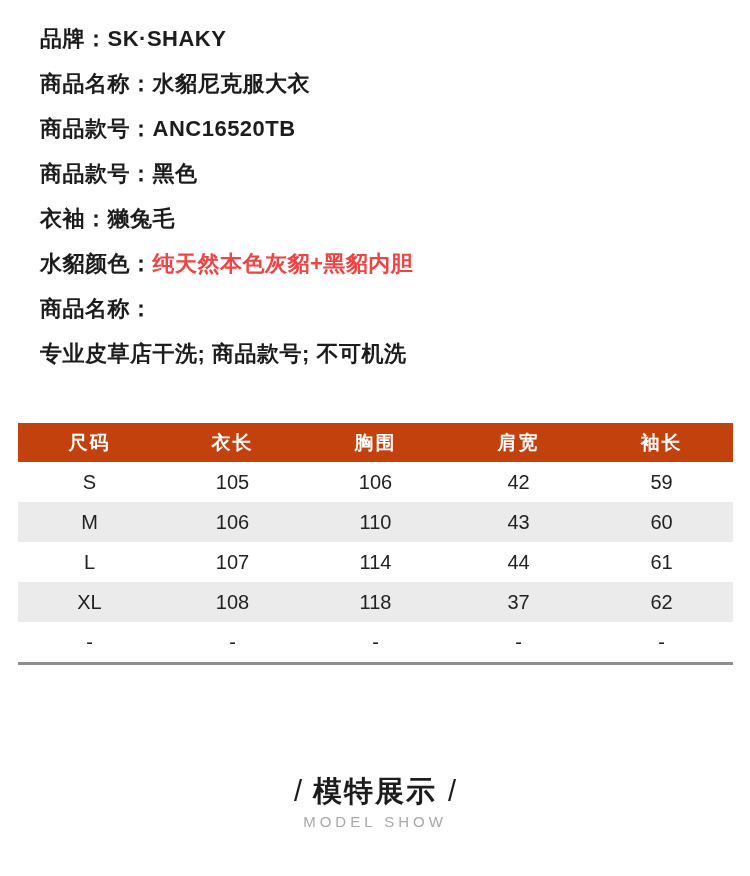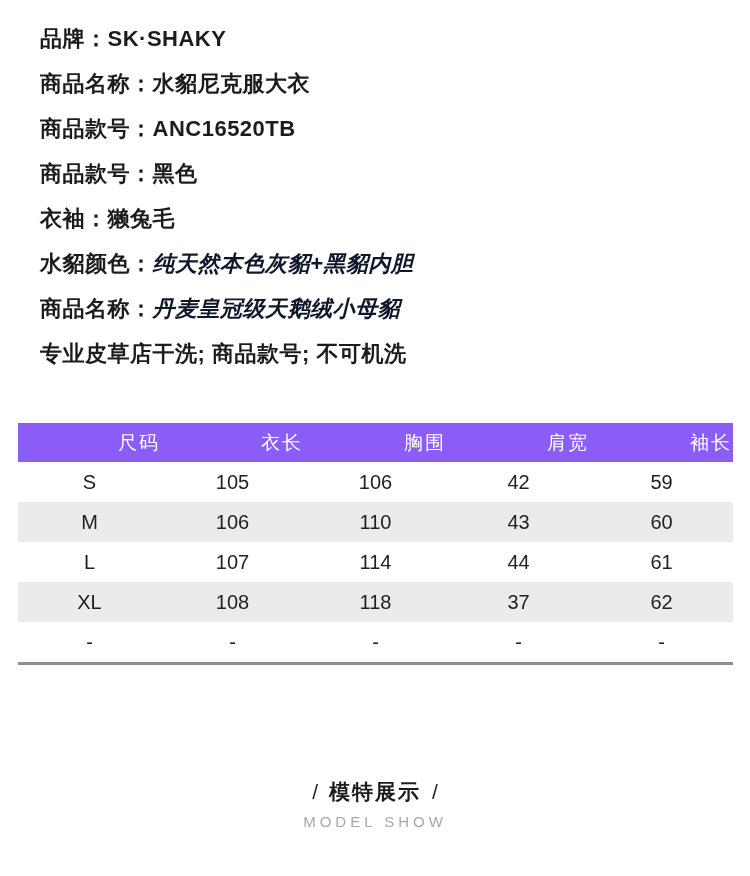--- a/index.html
+++ b/index.html
@@ -22,55 +22,54 @@
     height: 45px;
     display: flex;
     align-items: center;
     font-size: 22px;
     font-weight: 700;
     color: #1c1c1c;
     white-space: pre;
     letter-spacing: 0.5px;
   }
   .info-line .red {
-    color: #0f172a;
-    font-style: italic;
+    color: #ef4444;
   }
   .size-table {
     width: 715px;
     margin: 47px 0 0 18px;
     border-collapse: collapse;
     border-bottom: 3px solid #8f8f8f;
     table-layout: fixed;
   }
   .size-table th {
-    background: #8b5cf6;
+    background: #c2410c;
     color: #ffffff;
     font-size: 19px;
-    font-weight: 400;
+    font-weight: 700;
     letter-spacing: 2px;
     height: 37px;
-    text-align: right;
+    text-align: center;
   }
   .size-table td {
     height: 38px;
     text-align: center;
     font-size: 20px;
     font-weight: 400;
     color: #222222;
   }
   .size-table tr.alt td {
     background: #ebebeb;
   }
   .model-section {
     margin-top: 110px;
     text-align: center;
   }
   .model-cn {
-    font-size: 21px;
+    font-size: 29px;
     font-weight: 700;
     color: #1c1c1c;
     letter-spacing: 2px;
     line-height: 33px;
     margin-top: 28px;
   }
   .model-cn .slash {
     font-weight: 400;
     letter-spacing: 0;
     margin: 0 11px;
@@ -101,21 +100,21 @@
     <div class="info-line">
       <span>商品款号：</span><span>黑色</span>
     </div>
     <div class="info-line">
       <span>衣袖：</span><span>獭兔毛</span>
     </div>
     <div class="info-line">
       <span>水貂颜色：</span><span class="red">纯天然本色灰貂+黑貂内胆</span>
     </div>
     <div class="info-line">
-      <span>商品名称：</span><span class="red">丹麦皇冠级天鹅绒小母貂</span>
+      <span>商品名称：</span>
     </div>
     <div class="info-line">
       <span>专业皮草店干洗; 商品款号; 不可机洗</span>
     </div>
   </div>
 
   <table class="size-table">
     <thead>
       <tr>
         <th>尺码</th>

